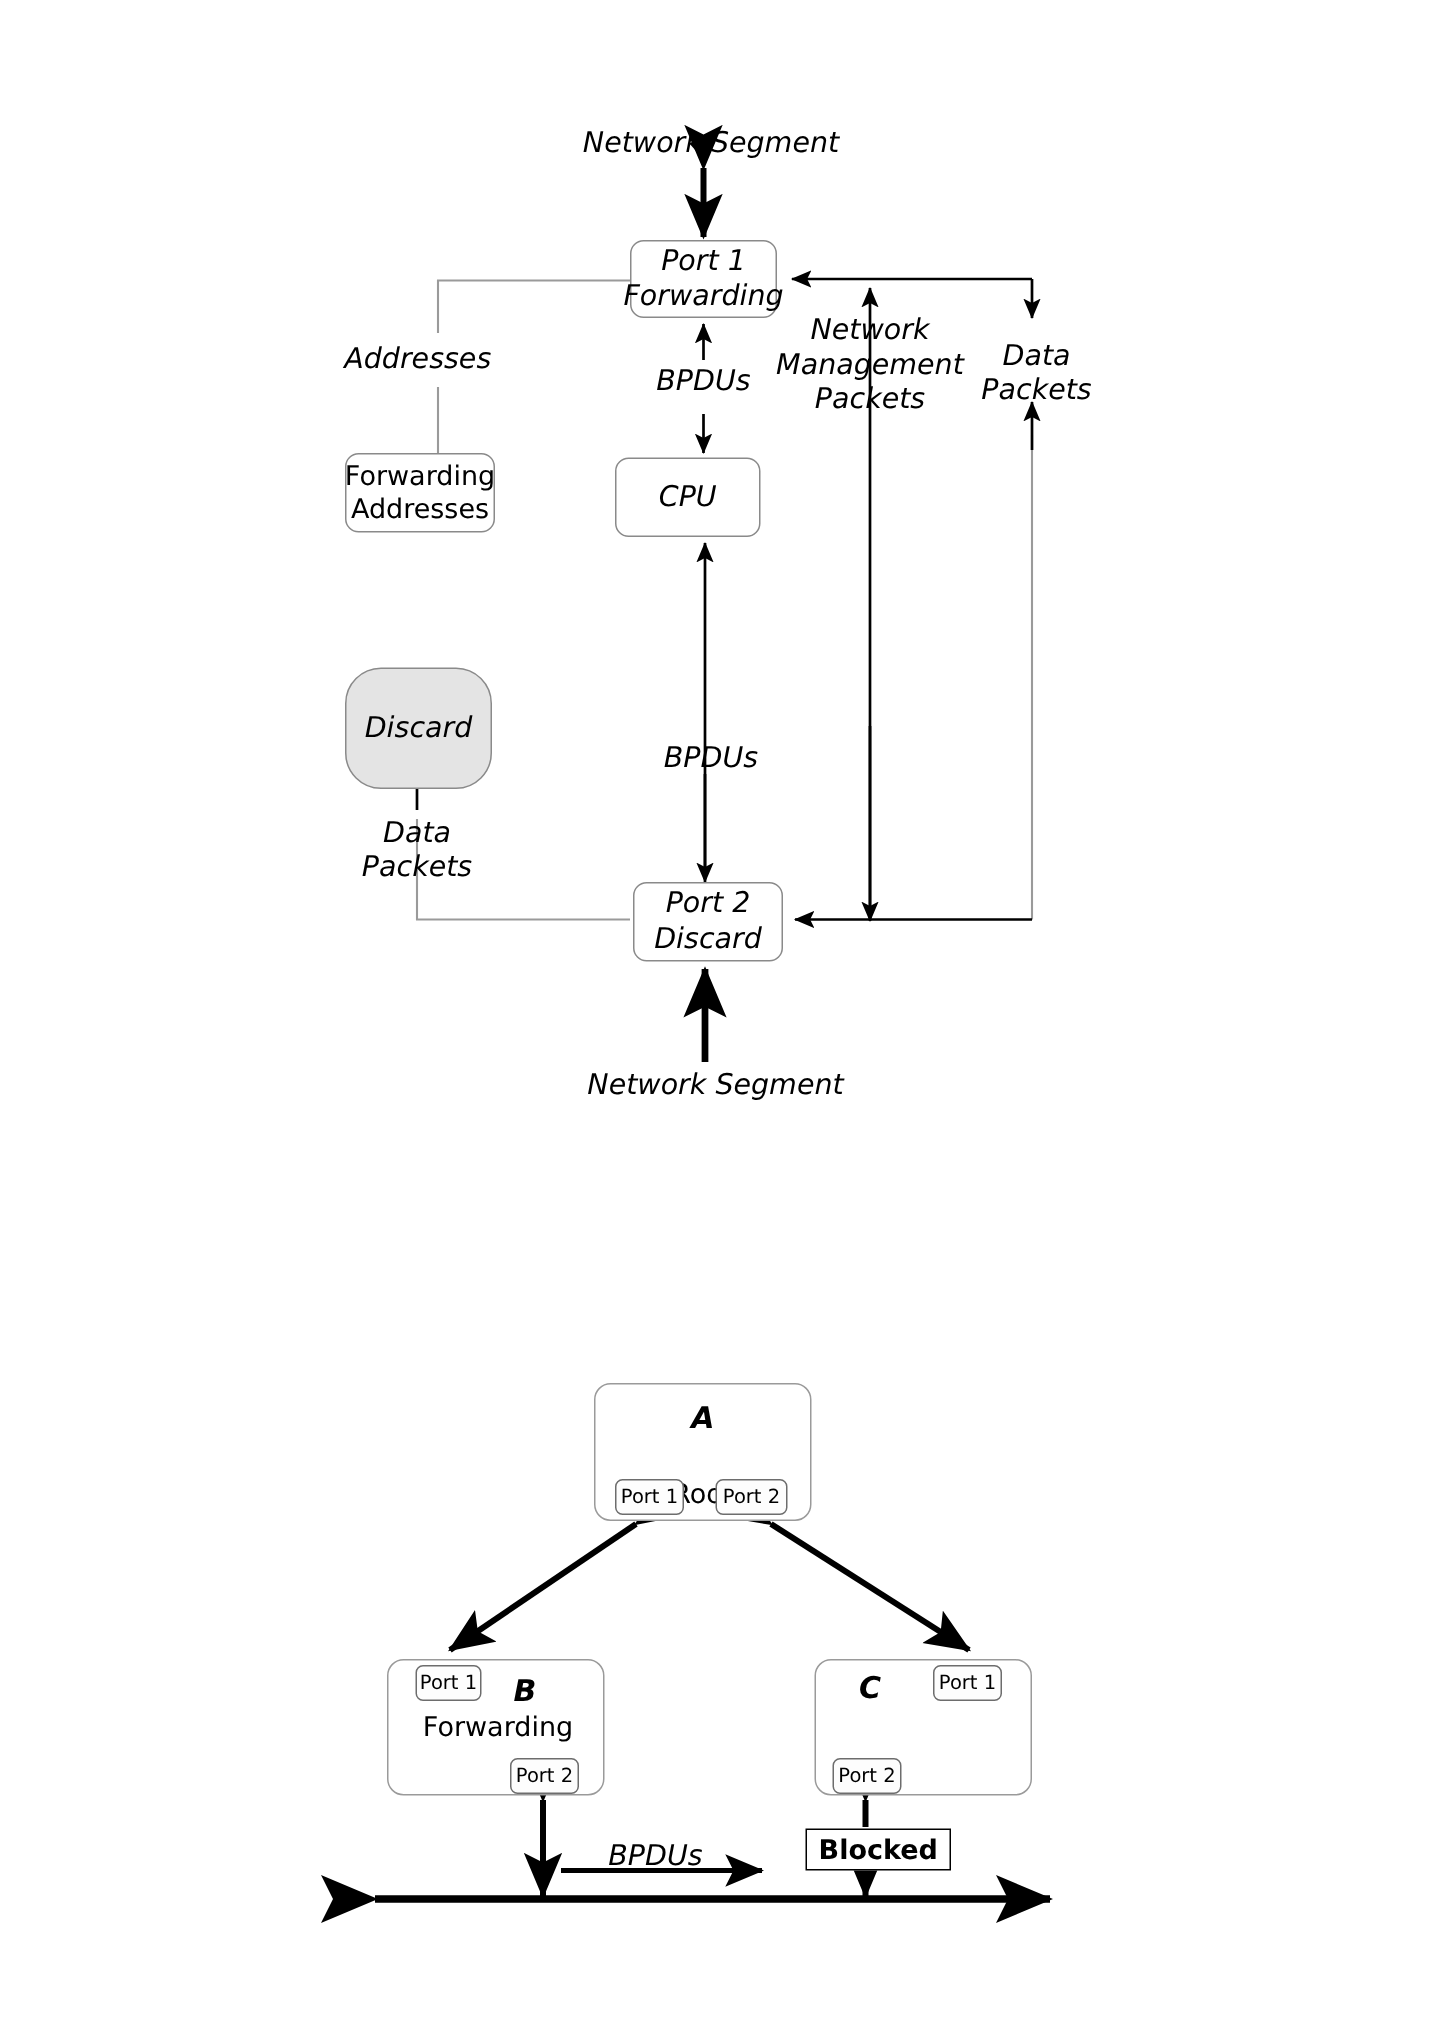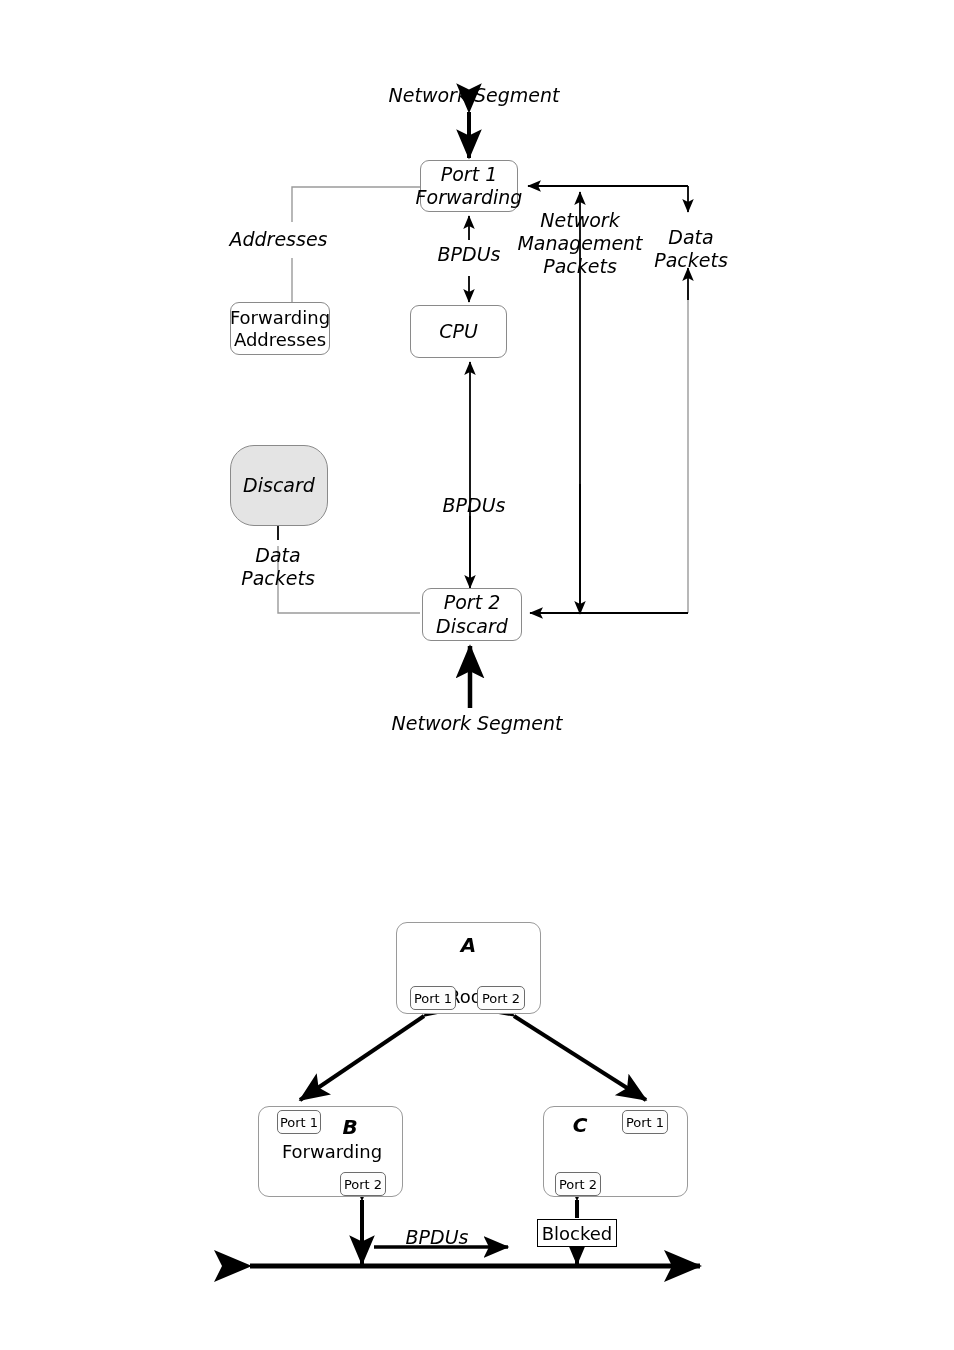--- a/index.html
+++ b/index.html
@@ -190,17 +190,17 @@
   <div class="lbl f20 ital" style="left:545px;top:1113px;width:70px;font-weight:bold;">C</div>
   <div class="tbox f13" style="left:622px;top:1110px;width:46px;height:24px;">
     <span>Port 1</span>
   </div>
   <div class="tbox f13" style="left:555px;top:1172px;width:46px;height:24px;">
     <span>Port 2</span>
   </div>
 
   <div class="lbl f19" style="left:388px;top:1226px;width:98px;">BPDUs</div>
 
-  <div class="sqbox f18" style="left:537px;top:1219px;width:80px;height:28px;">
+  <div class="sqbox f18" style="left:537px;top:1219px;width:97px;height:28px;font-weight:bold;">
     <span>Blocked</span>
   </div>
 
 </div>
 
 </body></html>

